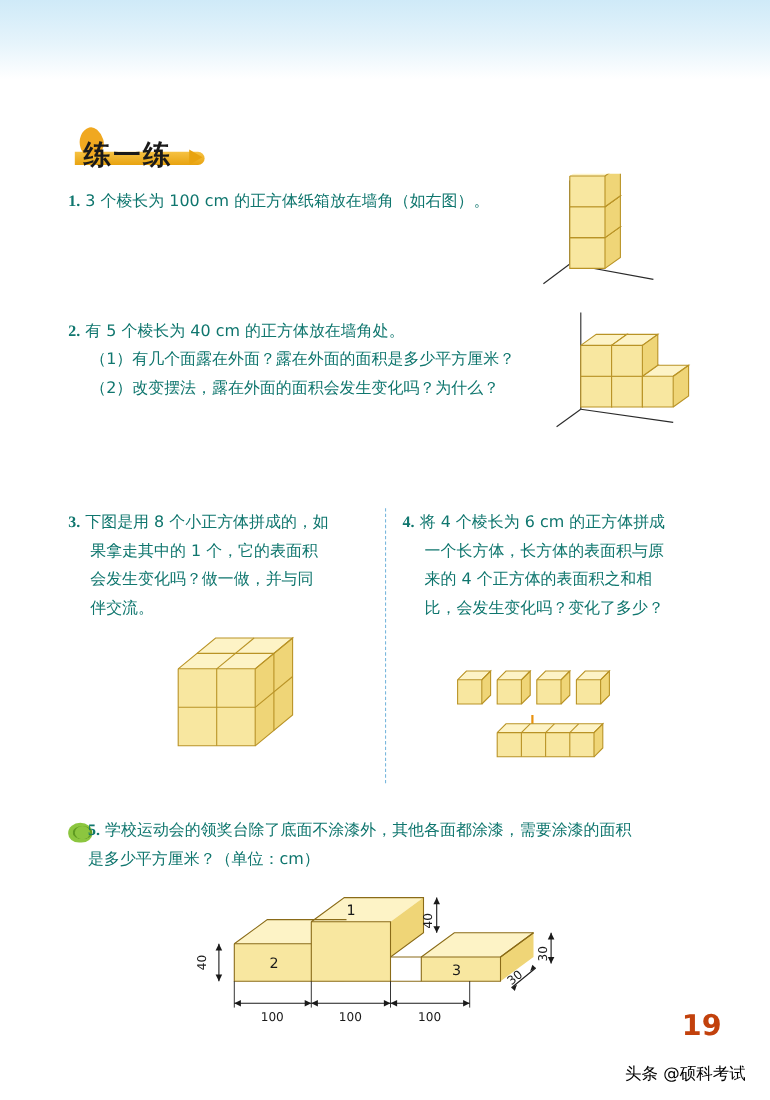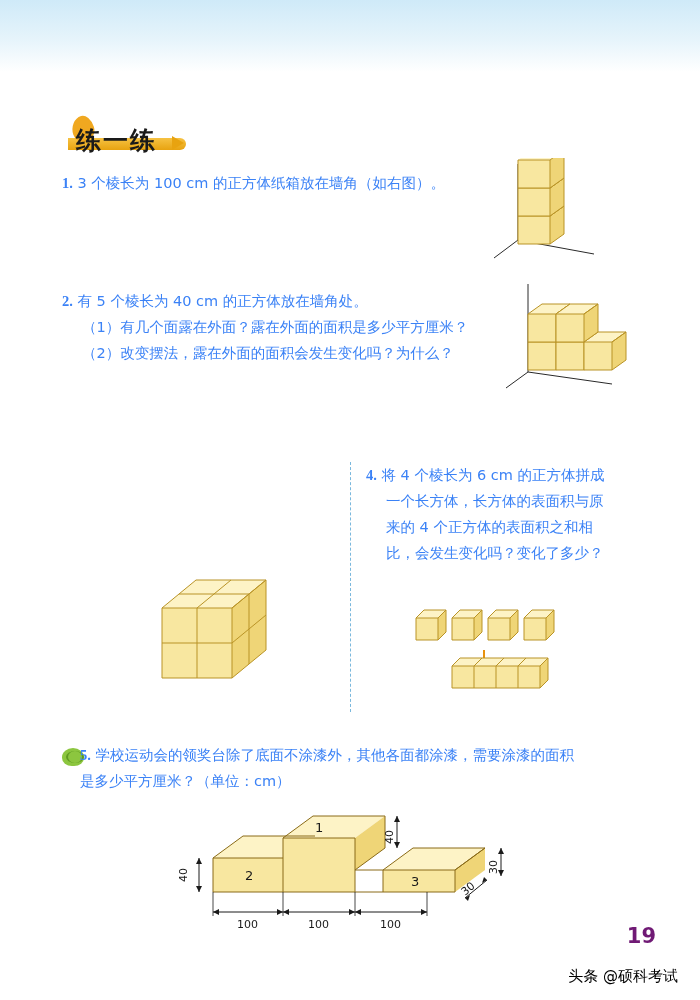--- a/index.html
+++ b/index.html
@@ -73,21 +73,21 @@
     letter-spacing: 2px;
     color: #1a1a1a;
     font-family: "DejaVu Sans", sans-serif;
   }
 
   
   .q {
     position: absolute;
     font-size: 14.5px;
     line-height: 26px;
-    color: #3b82f6;
+    color: #0f766e;
     font-family: "DejaVu Sans", sans-serif;
   }
   .qnum {
     font-weight: bold;
     font-family: "Liberation Serif", serif;
   }
   .sub { display: block; }
   .indent1 { padding-left: 20px; }
 
   
@@ -131,22 +131,22 @@
     border-left: 2px solid #5f9a21;
     border-right: 2px solid #5f9a21;
     border-radius: 50%;
   }
 
   
   .pagenum {
     position: absolute;
     right: 44px;
     bottom: 52px;
-    font-size: 21px;
-    color: #701a75;
+    font-size: 26px;
+    color: #c2410c;
     font-weight: bold;
     font-family: "DejaVu Sans", sans-serif;
   }
   .footer {
     position: absolute;
     right: 22px;
     bottom: 14px;
     font-size: 15px;
     color: #000000;
     font-family: "DejaVu Sans", sans-serif;
@@ -252,20 +252,27 @@
     <polygon class="face-front" points="56,34 84,34 84,62 56,62"></polygon>
     <polygon class="face-top" points="56,34 70,24 98,24 84,34"></polygon>
     <polygon class="face-side" points="84,34 98,24 98,52 84,62"></polygon>
     <polyline class="edge" points="56,34 84,34 84,62 56,62 56,34"></polyline>
     <polyline class="edge" points="56,34 70,24 98,24 84,34"></polyline>
     <polyline class="edge" points="84,34 98,24 98,52 84,62"></polyline>
   </svg>
 
   <div class="vdash"></div>
 
+  <div class="q" style="left:62px; top:462px; width:272px;">
+    <span class="qnum">3.</span>
+    <span>下图是用 8 个小正方体拼成的，如</span>
+    <span class="sub indent1">果拿走其中的 1 个，它的表面积</span>
+    <span class="sub indent1">会发生变化吗？做一做，并与同</span>
+    <span class="sub indent1">伴交流。</span>
+  </div>
 
   <svg class="art" style="left:150px; top:570px;" width="140" height="140" viewBox="0 0 140 140">
     <polygon class="face-front" points="12,38 82,38 82,108 12,108"></polygon>
     <polygon class="face-top" points="12,38 46,10 116,10 82,38"></polygon>
     <polygon class="face-side" points="82,38 116,10 116,80 82,108"></polygon>
     <polyline class="edge" points="12,38 82,38 82,108 12,108 12,38"></polyline>
     <polyline class="edge" points="12,38 46,10 116,10 82,38"></polyline>
     <polyline class="edge" points="82,38 116,10 116,80 82,108"></polyline>
 
     <line class="edge" x1="47" y1="38" x2="47" y2="108"></line>

